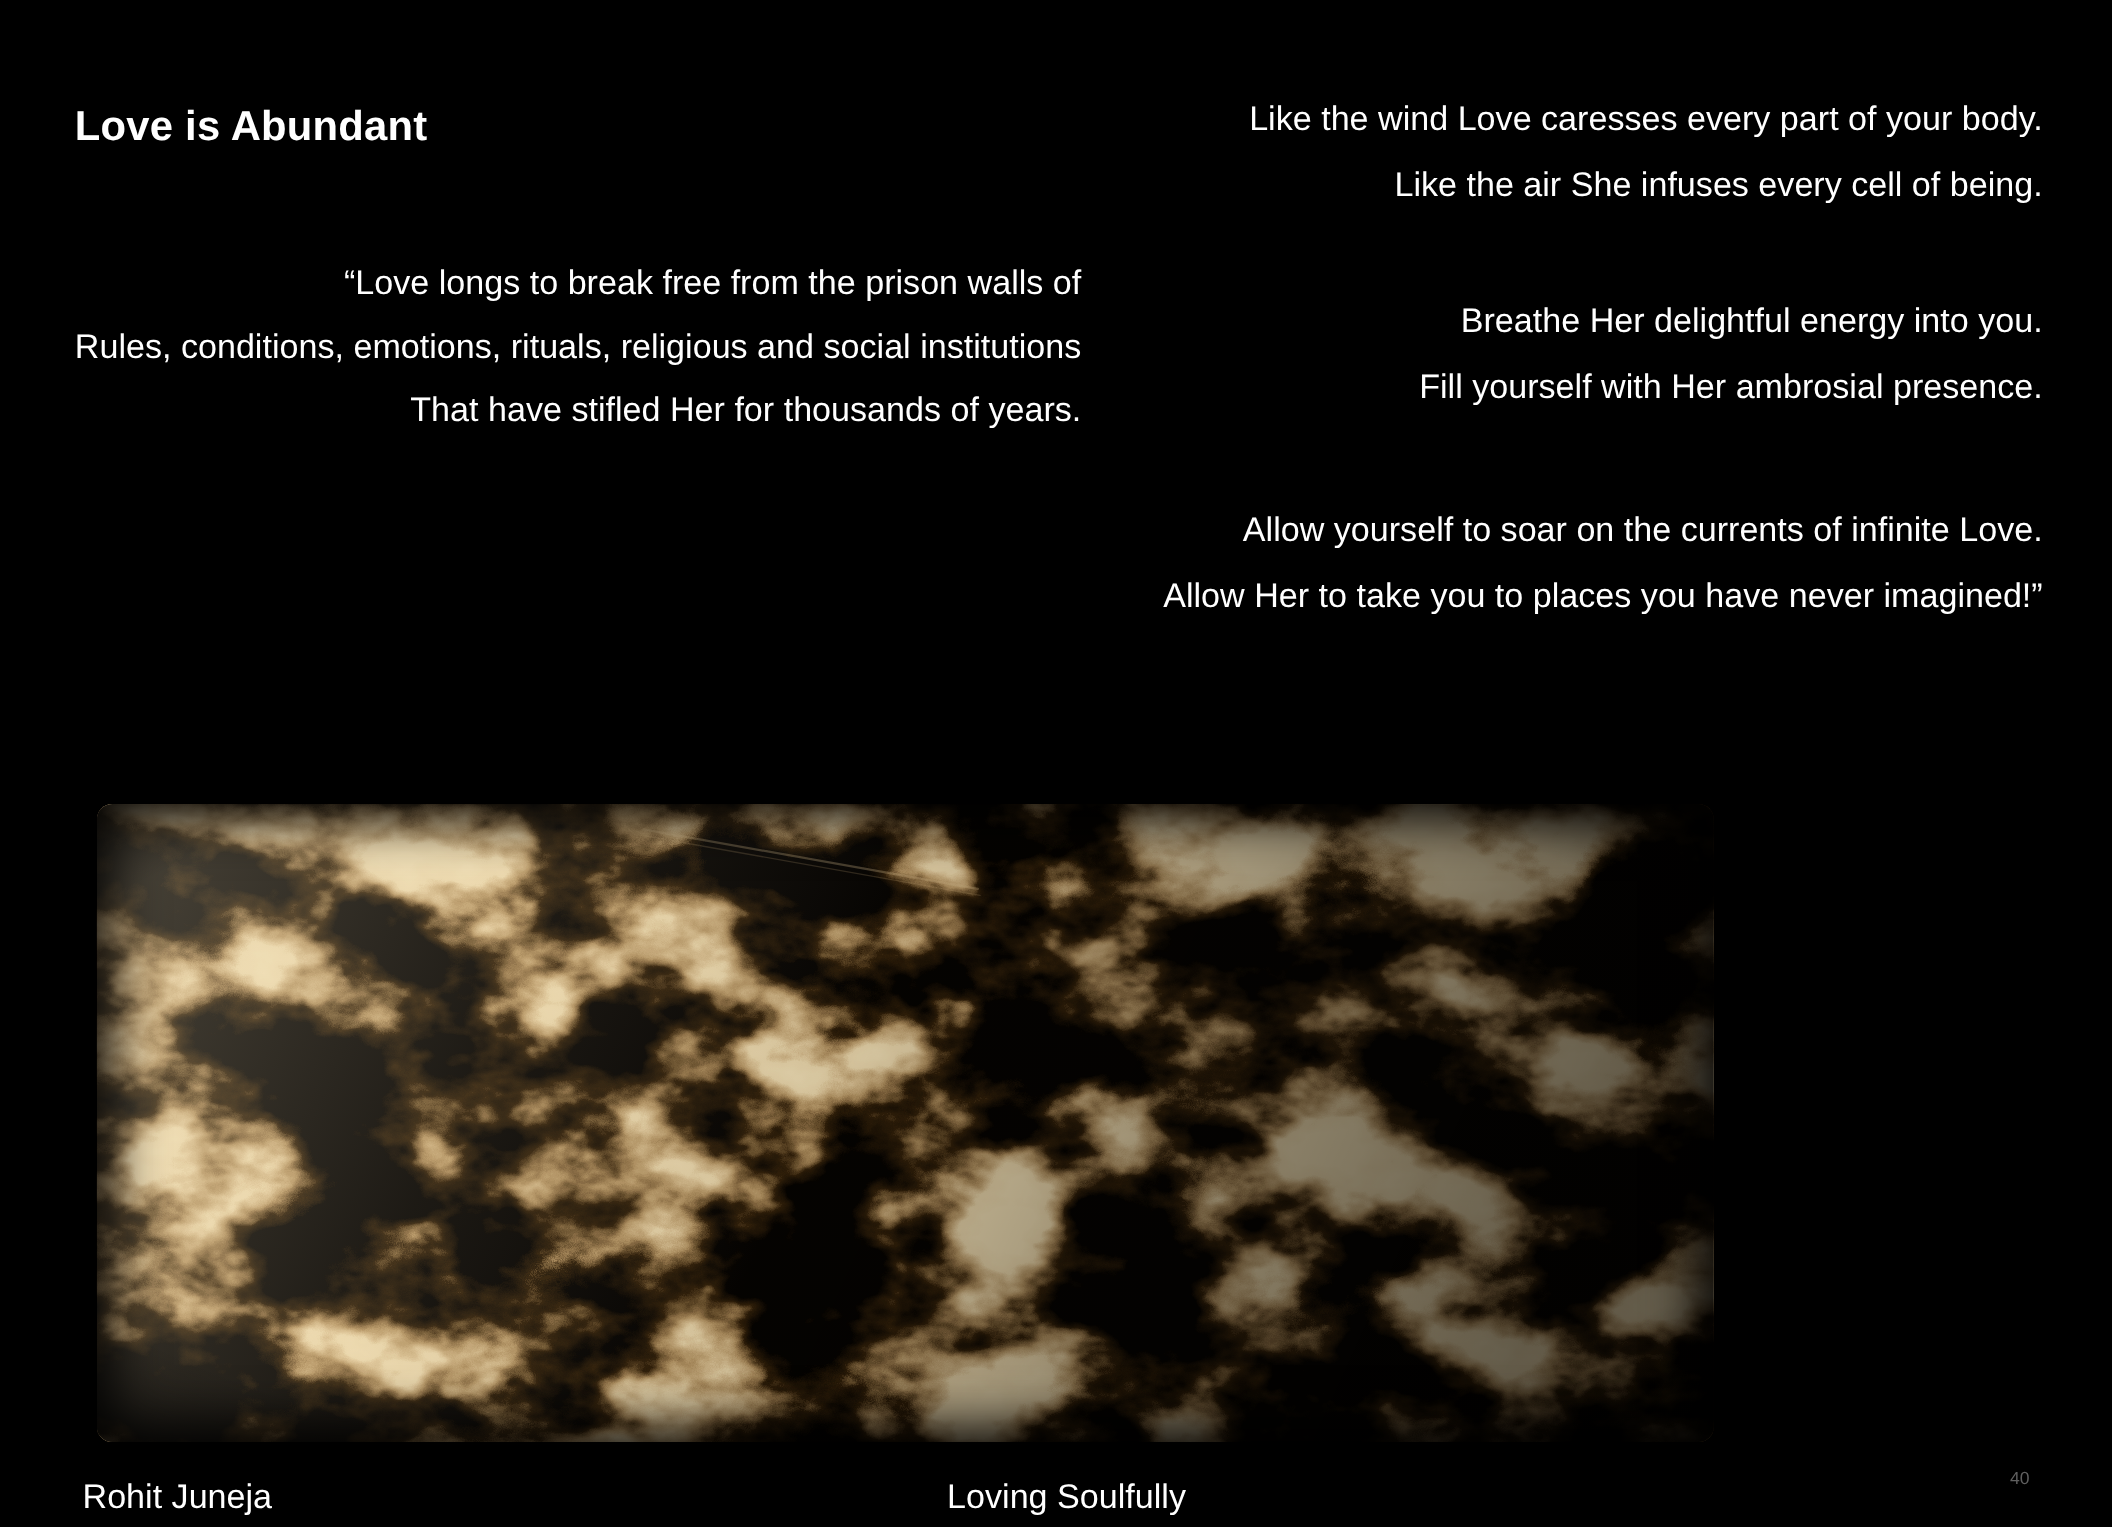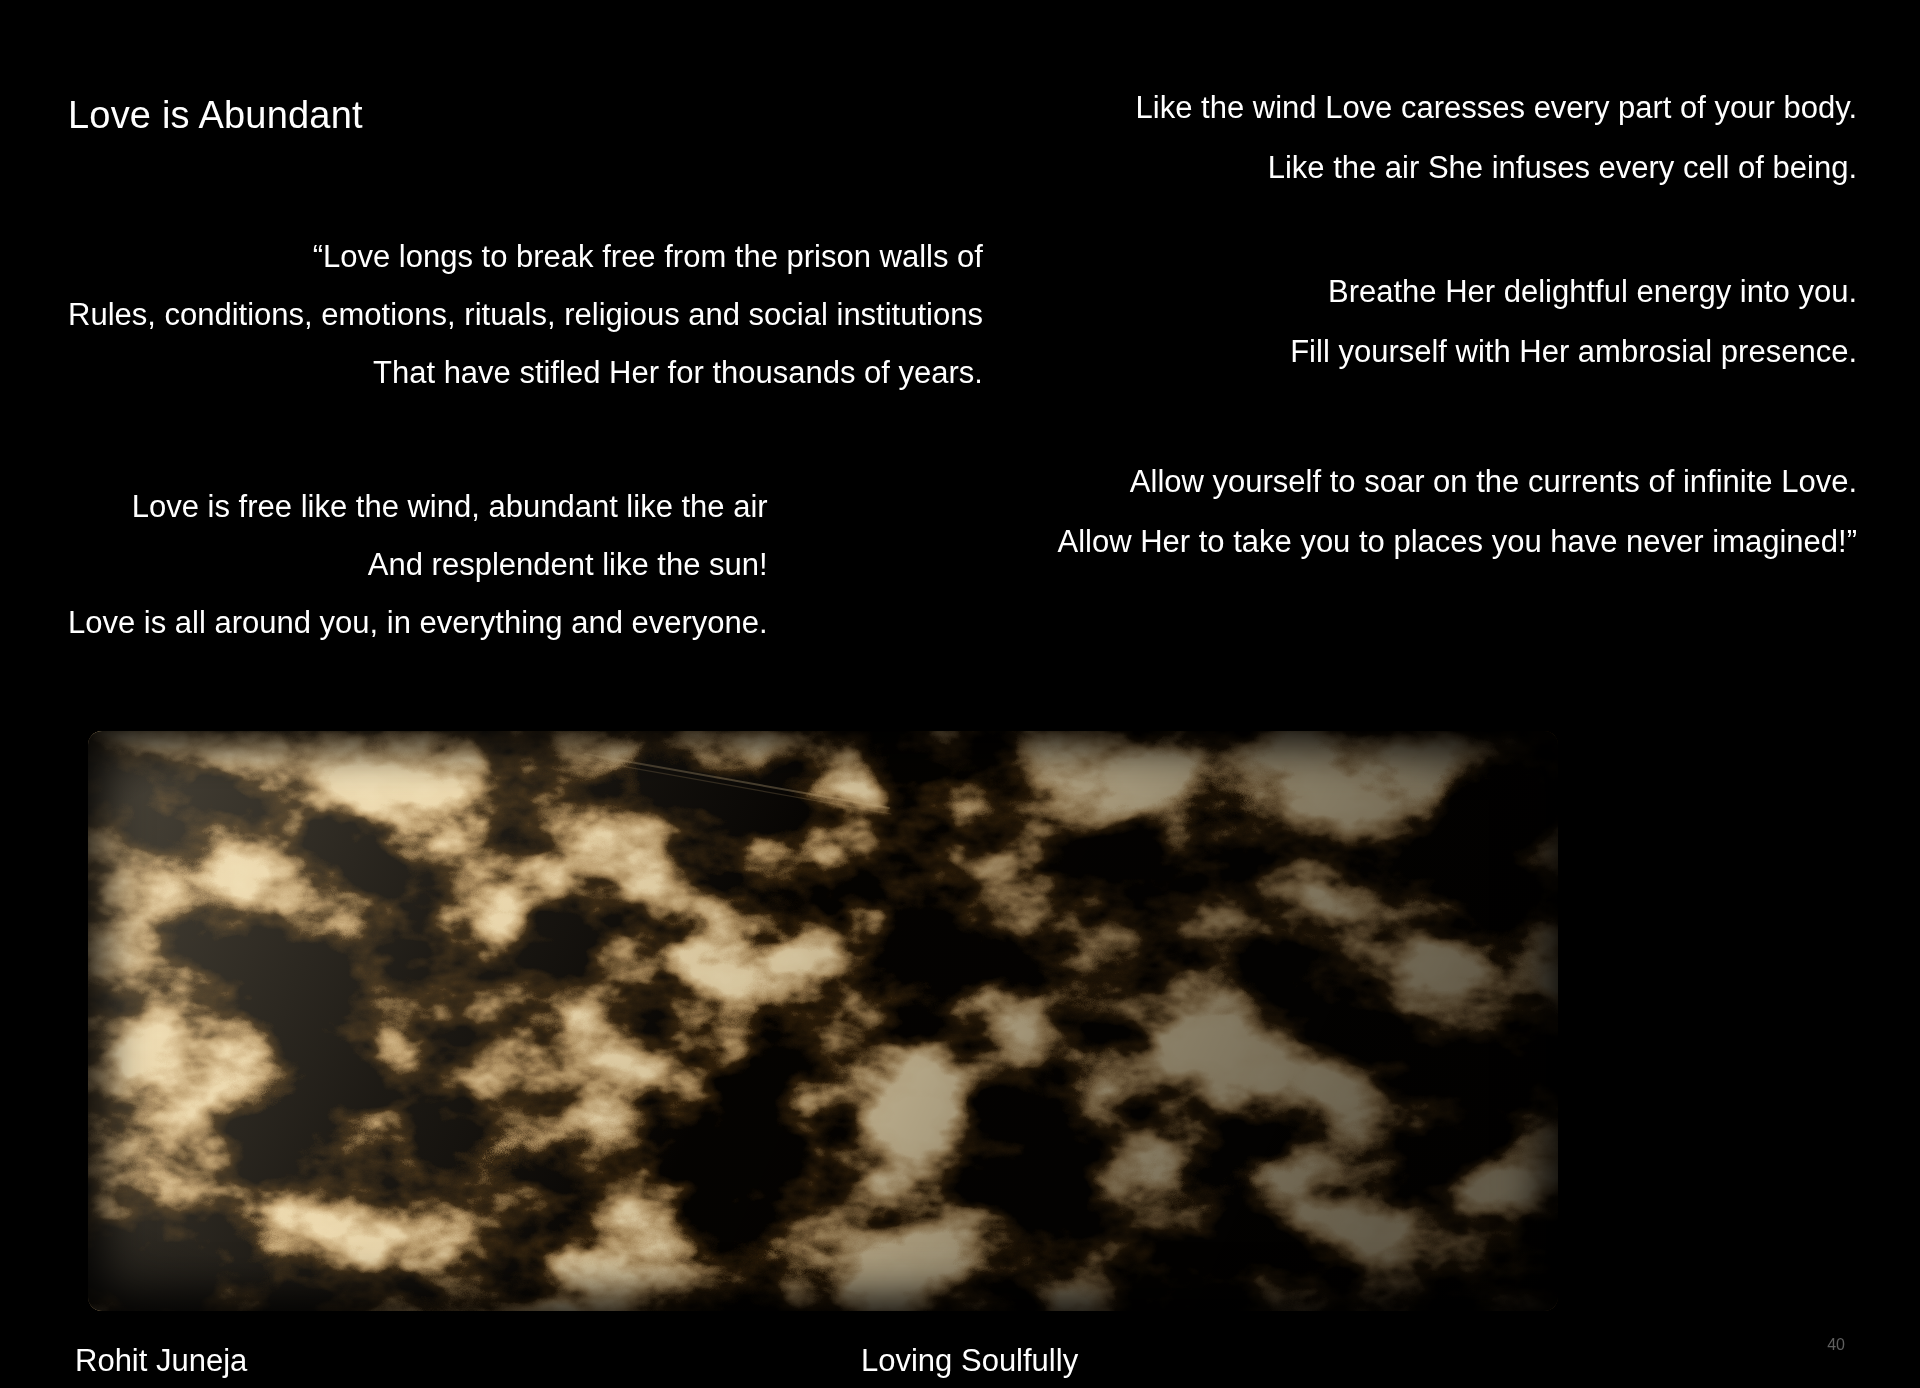--- a/index.html
+++ b/index.html
@@ -13,21 +13,21 @@
     width:1920px;height:1388px;
     font-family:"Liberation Sans","DejaVu Sans",sans-serif;
     color:var(--text);
     position:relative;
     overflow:hidden;
   }
   .slide{position:absolute;inset:0;}
 
   .page-title{
     position:absolute;left:68px;top:94px;
-    font-size:38px;font-weight:400;line-height:1.15;
+    font-size:38px;font-weight:700;line-height:1.15;
     letter-spacing:0.2px;
   }
 
   .stanza{position:absolute;font-size:31px;font-weight:400;}
   .stanza .line{white-space:nowrap;}
 
   .stanza-left{left:68px;text-align:right;}
   .stanza-left .line{line-height:58px;}
   .stanza-right{right:63px;text-align:right;}
   .stanza-right .line{line-height:60px;}
@@ -69,25 +69,20 @@
 <main class="slide">
 
   <h1 class="page-title">Love is Abundant</h1>
 
   <section class="stanza stanza-left left-s1">
     <p class="line">“Love longs to break free from the prison walls of</p>
     <p class="line">Rules, conditions, emotions, rituals, religious and social institutions</p>
     <p class="line">That have stifled Her for thousands of years.</p>
   </section>
 
-  <section class="stanza stanza-left left-s2">
-    <p class="line">Love is free like the wind, abundant like the air</p>
-    <p class="line">And resplendent like the sun!</p>
-    <p class="line">Love is all around you, in everything and everyone.</p>
-  </section>
 
   <section class="stanza stanza-right right-s1">
     <p class="line">Like the wind Love caresses every part of your body.</p>
     <p class="line">Like the air She infuses every cell of being.</p>
   </section>
 
   <section class="stanza stanza-right right-s3">
     <p class="line">Allow yourself to soar on the currents of infinite Love.</p>
     <p class="line">Allow Her to take you to places you have never imagined!”</p>
   </section>

